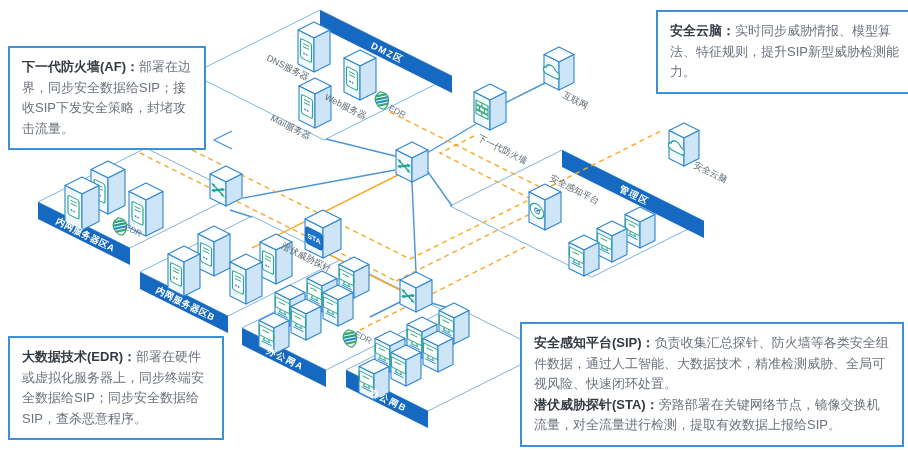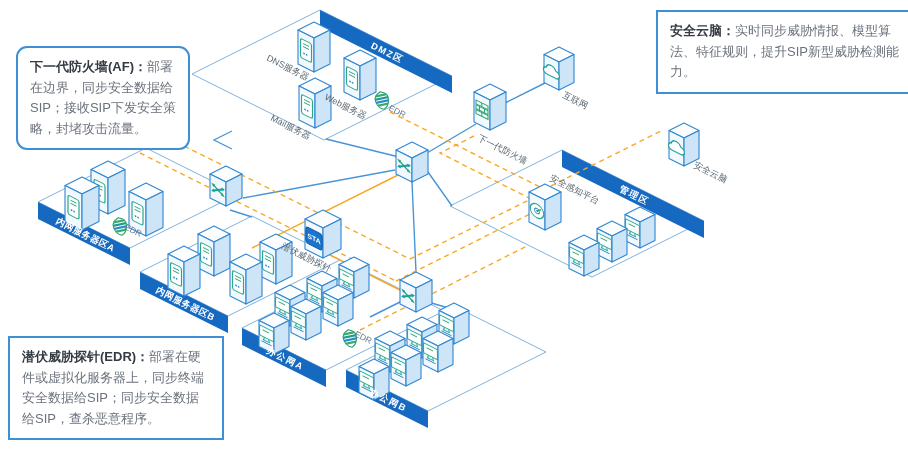--- a/index.html
+++ b/index.html
@@ -3,21 +3,21 @@
 <meta charset="utf-8">
 <style>
   html,body{margin:0;padding:0;background:#fff;}
   .stage{position:relative;width:908px;height:450px;background:#fff;overflow:hidden;
          font-family:"Liberation Sans","DejaVu Sans",sans-serif;}
   .stage svg{position:absolute;left:0;top:0;}
   .callout{position:absolute;background:#fff;border:2px solid #3d8fd6;padding:9px 12px;
            font-size:13px;line-height:1.58;color:#6b727c;box-sizing:border-box;}
   .callout b{color:#333a42;font-weight:bold;}
   .callout p{margin:0;}
-  #co-af{left:16px;top:46px;width:174px;border-radius:11px;}
+  #co-af{left:8px;top:46px;width:198px;}
   #co-brain{left:656px;top:10px;width:262px;}
   #co-edr{left:8px;top:336px;width:216px;}
   #co-sip{left:520px;top:322px;width:384px;}
 </style>
 </head>
 <body>
 
 <div class="stage">
 
   <svg id="diagram" width="908" height="450" viewBox="0 0 908 450">
@@ -492,16 +492,20 @@
 
   <div class="callout" id="co-af">
     <p><b>下一代防火墙(AF)：</b><span>部署在边界，同步安全数据给SIP；接收SIP下发安全策略，封堵攻击流量。</span></p>
   </div>
 
   <div class="callout" id="co-brain">
     <p><b>安全云脑：</b><span>实时同步威胁情报、模型算法、特征规则，提升SIP新型威胁检测能力。</span></p>
   </div>
 
   <div class="callout" id="co-edr">
-    <p><b>潜伏威胁探针(EDR)：</b><span>部署在硬件或虚拟化服务器上，同步终端安全数据给SIP；同步安全数据给SIP，查杀恶意程序。</span></p>
+    <p><b>大数据技术(EDR)：</b><span>部署在硬件或虚拟化服务器上，同步终端安全数据给SIP；同步安全数据给SIP，查杀恶意程序。</span></p>
   </div>
 
+  <div class="callout" id="co-sip">
+    <p><b>安全感知平台(SIP)：</b><span>负责收集汇总探针、防火墙等各类安全组件数据，通过人工智能、大数据技术，精准检测威胁、全局可视风险、快速闭环处置。</span></p>
+    <p><b>潜伏威胁探针(STA)：</b><span>旁路部署在关键网络节点，镜像交换机流量，对全流量进行检测，提取有效数据上报给SIP。</span></p>
+  </div>
 </div>
 
 </body></html>

